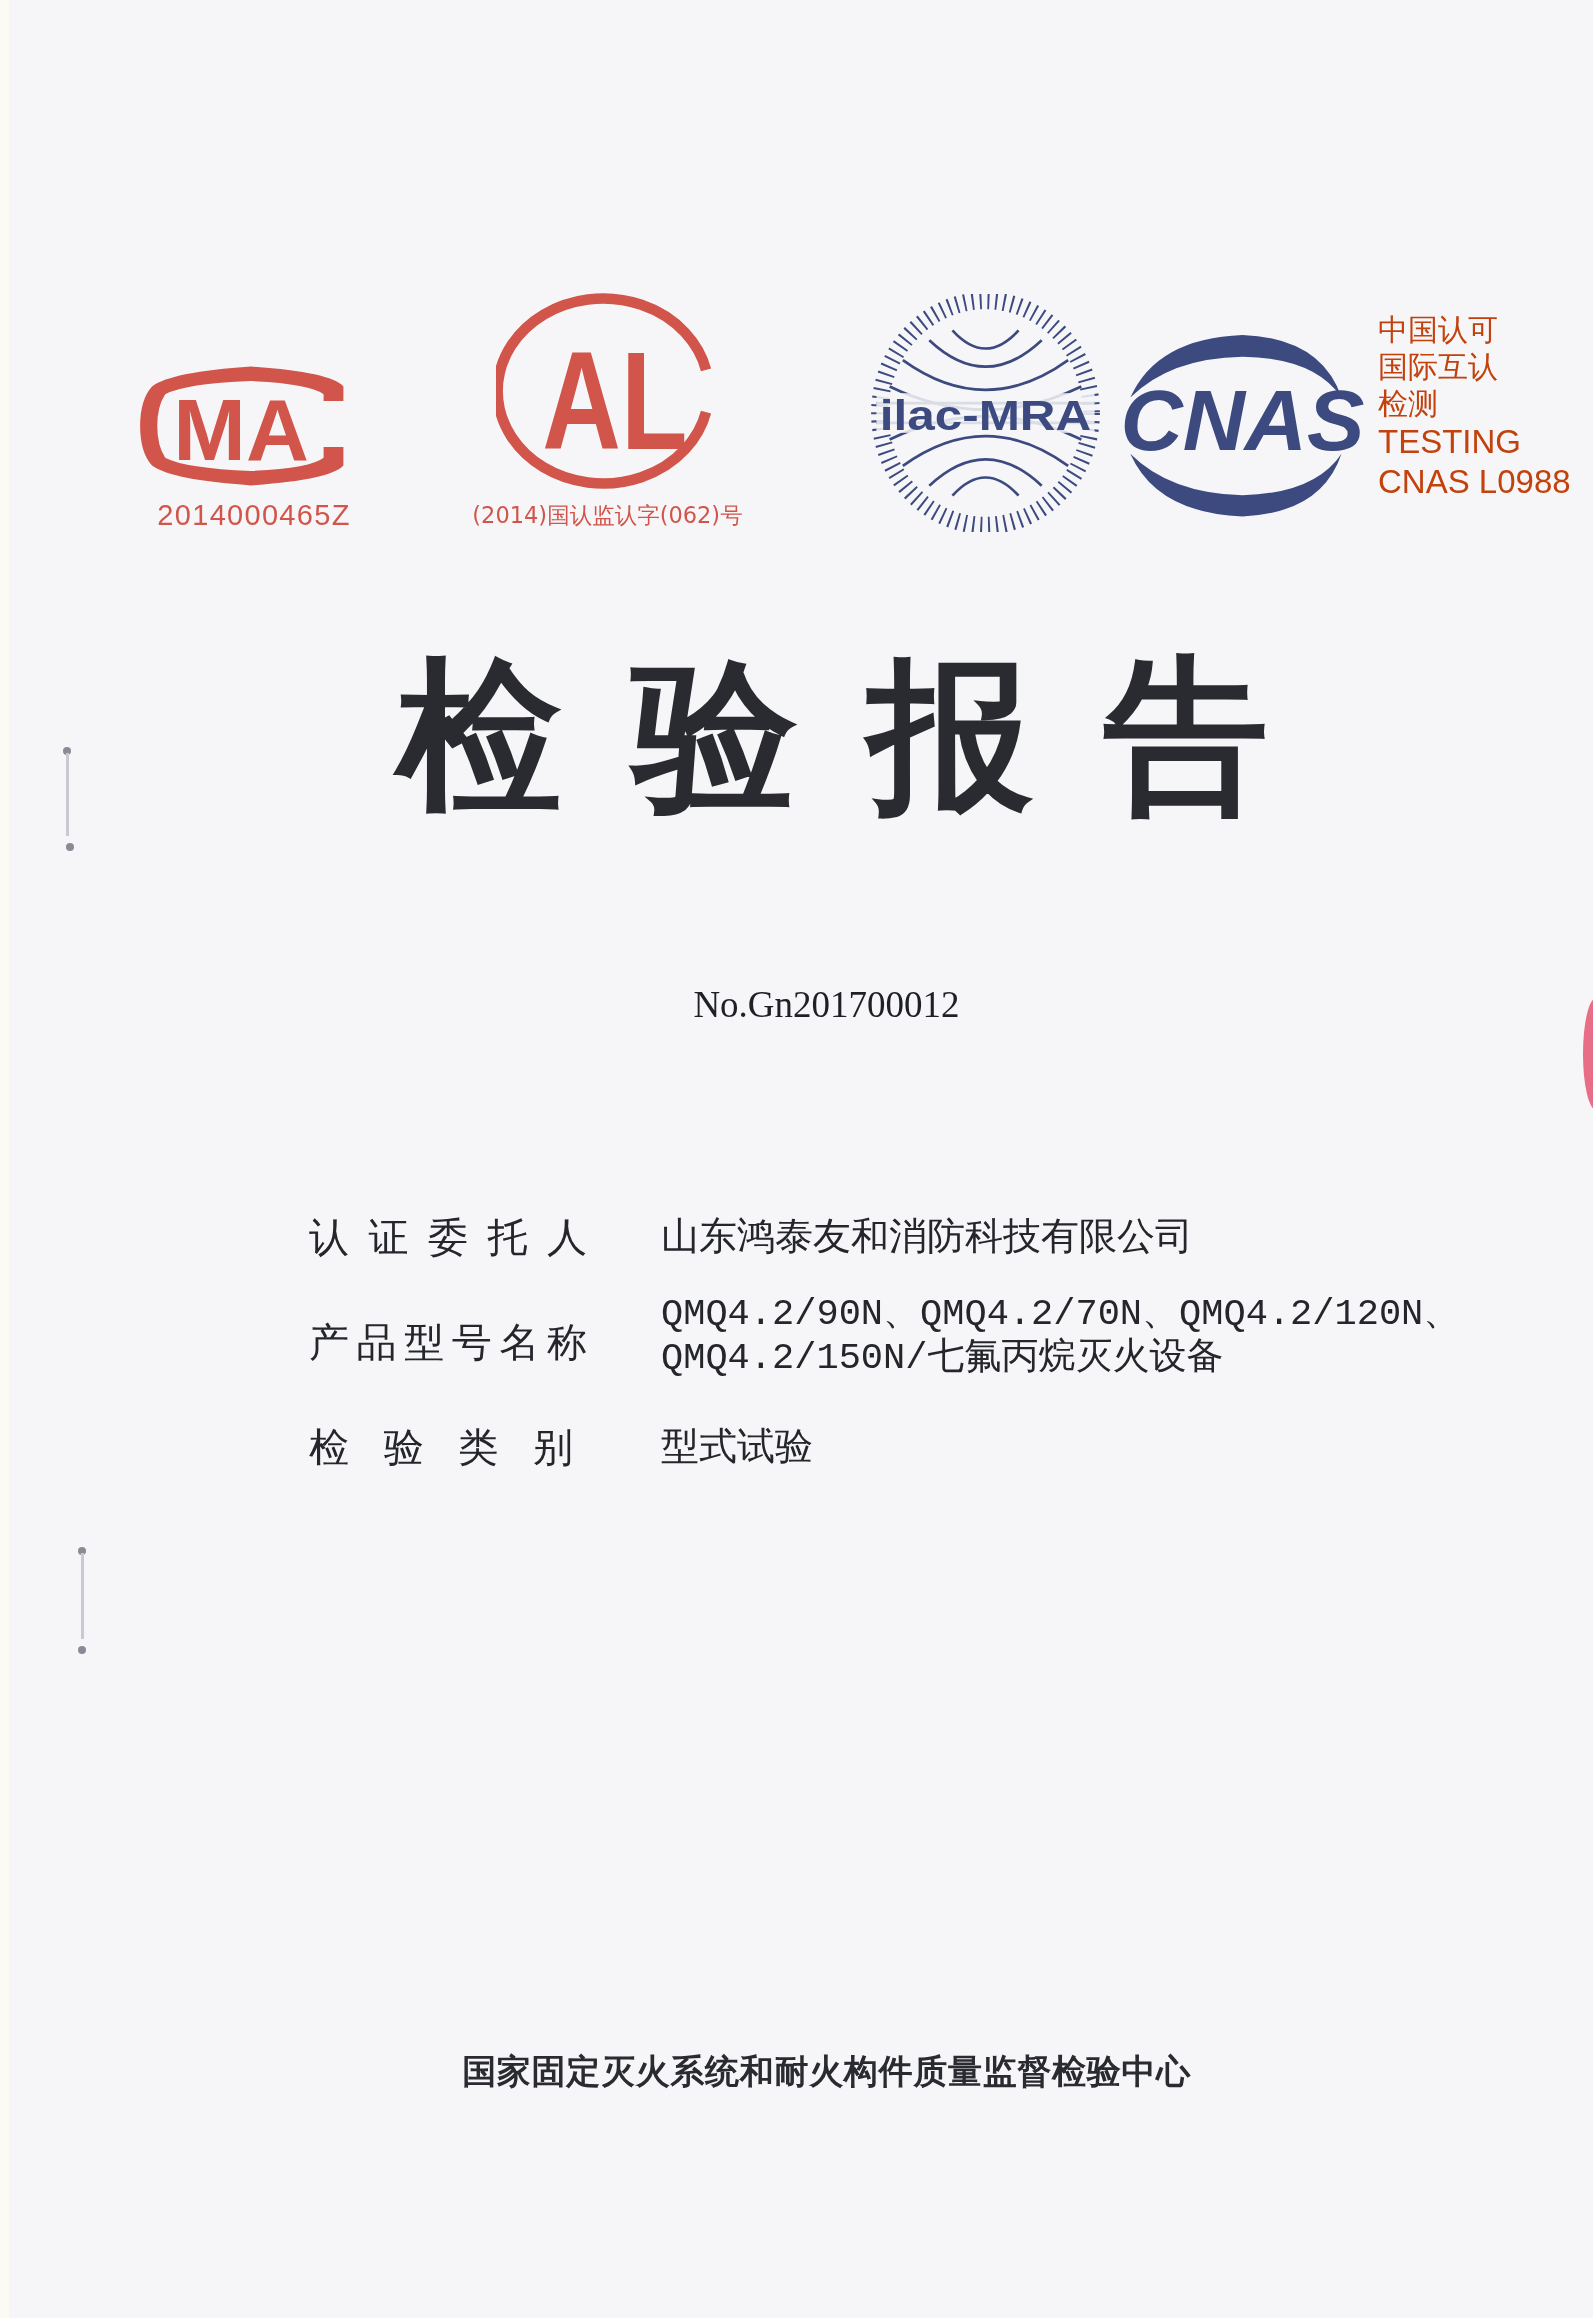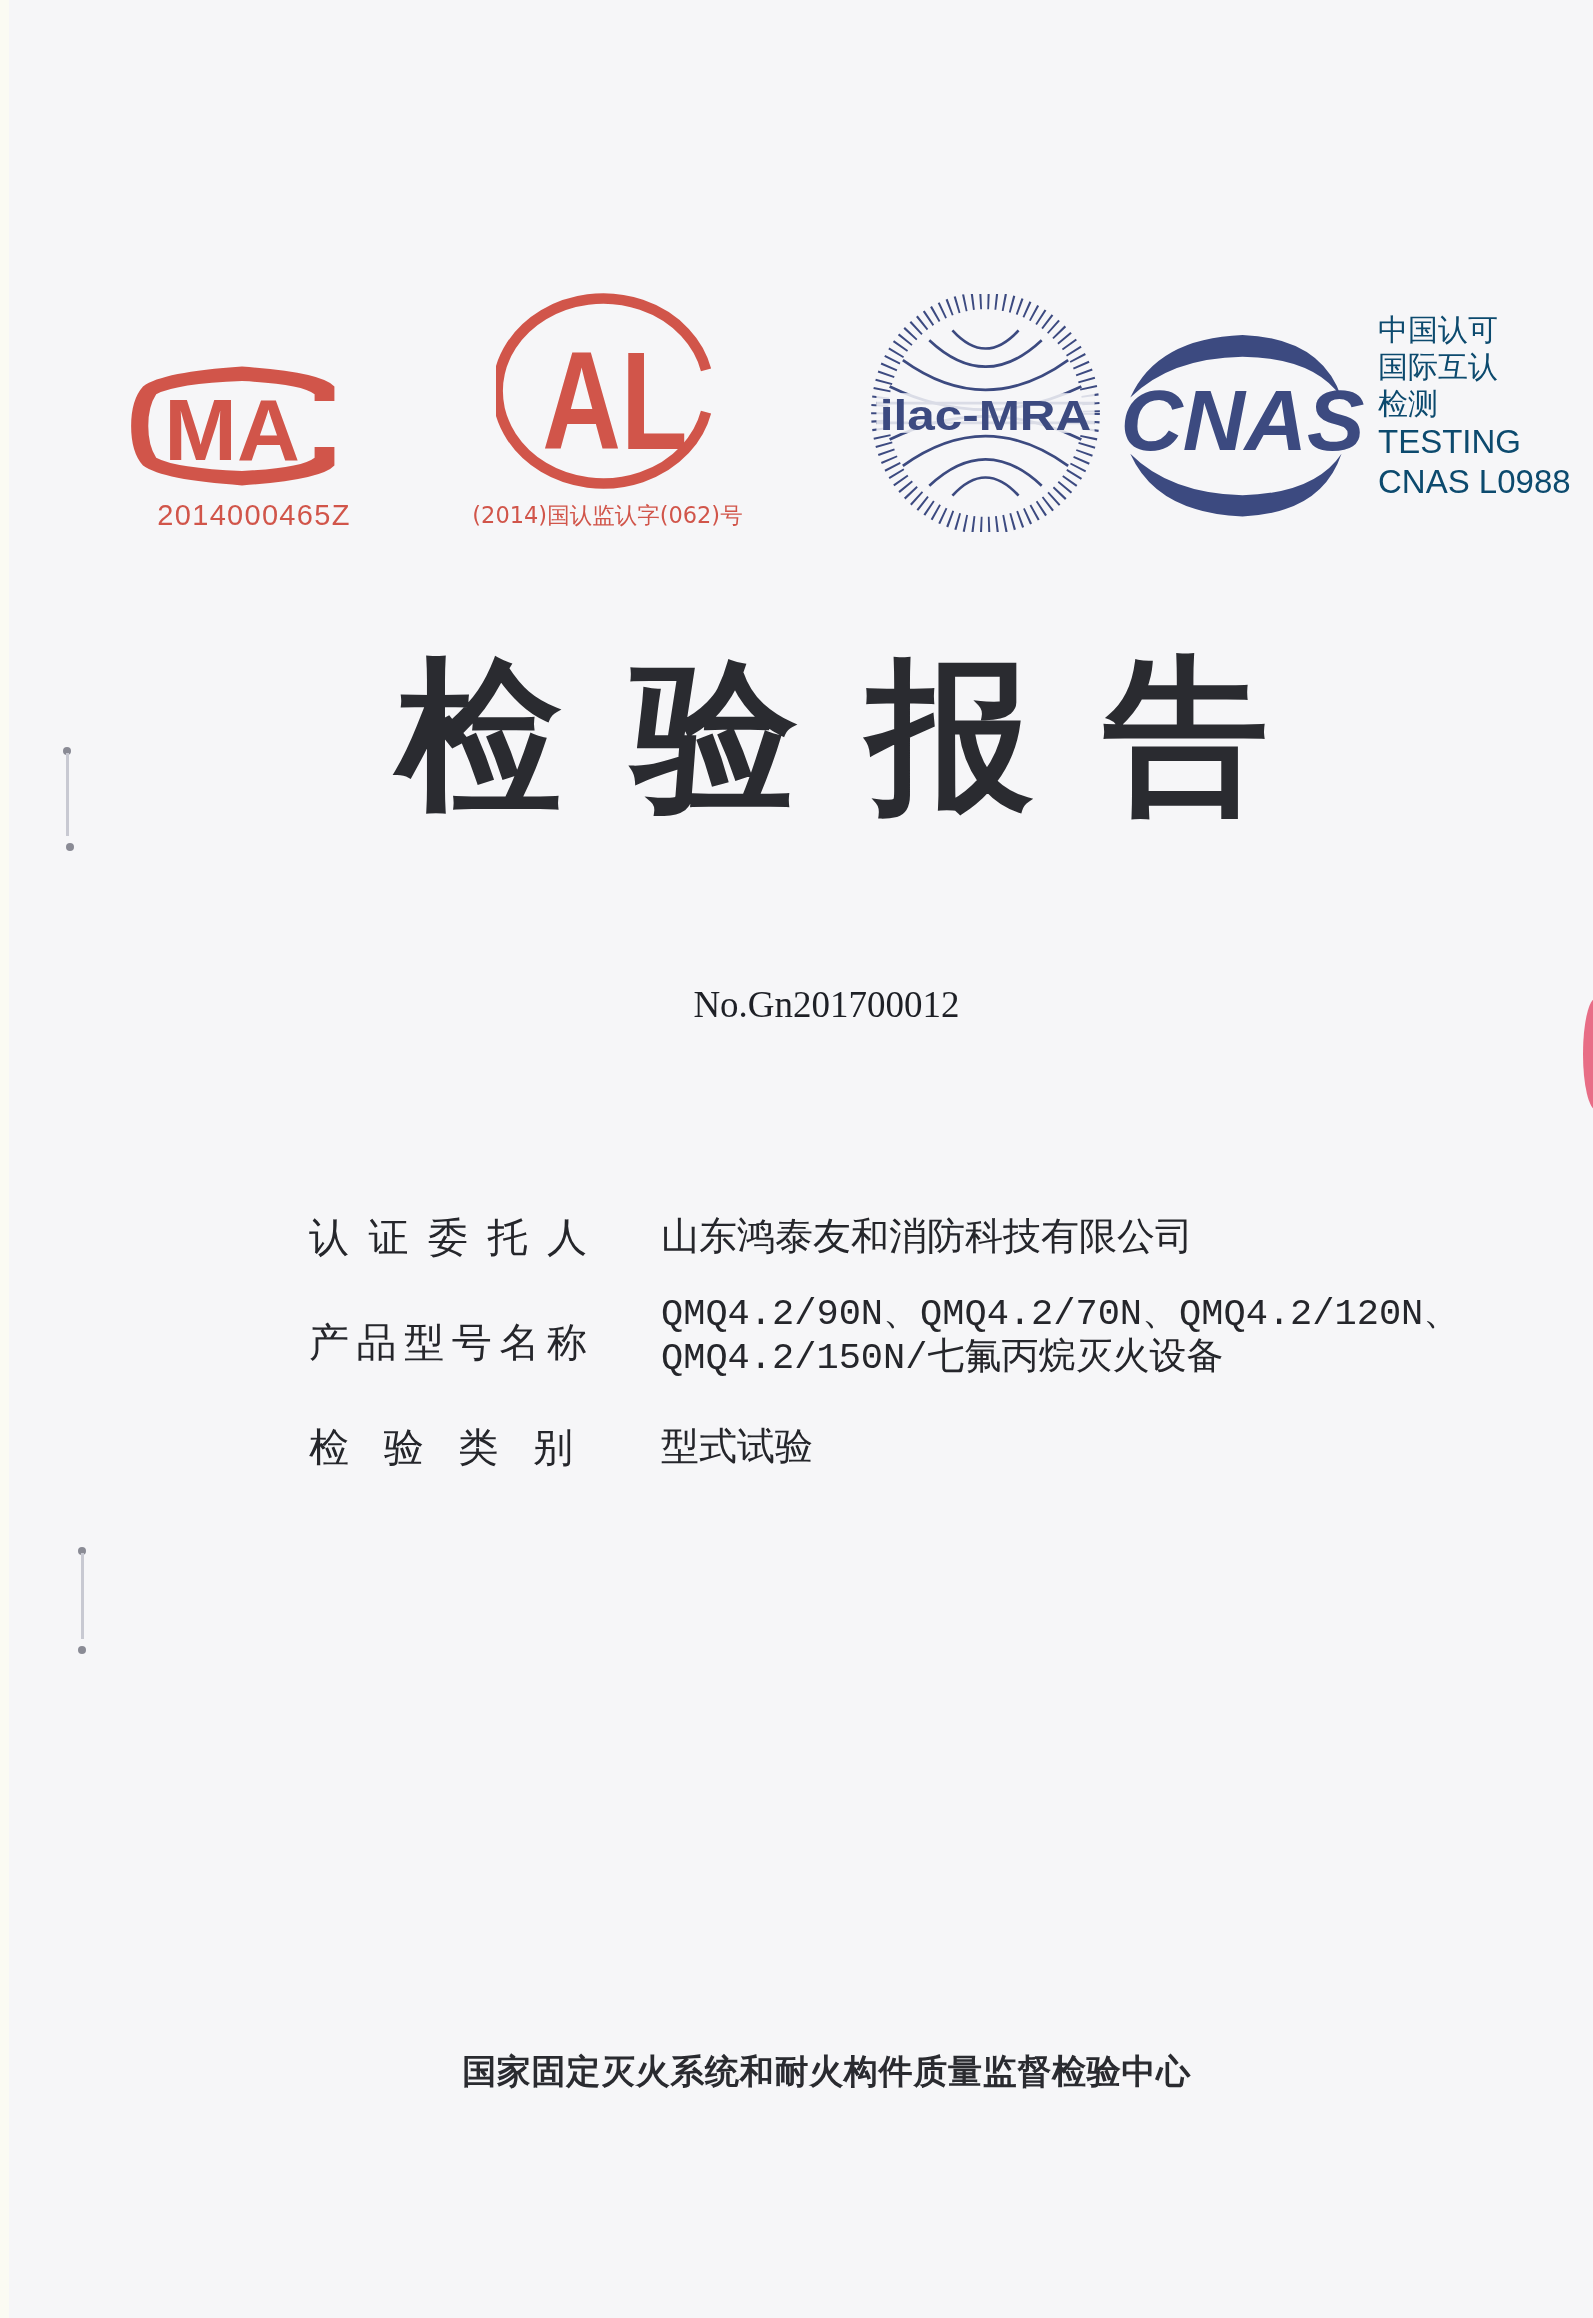--- a/index.html
+++ b/index.html
@@ -5,32 +5,32 @@
   html, body { margin:0; padding:0; }
   body {
     width:1594px; height:2319px; position:relative; overflow:hidden;
     background:#f6f6f8;
     font-family:"DejaVu Sans", sans-serif;
   }
   .page-edge { position:absolute; left:0; top:0; width:9.3px; height:2319px; background:#fbfbf3; }
   .abs { position:absolute; }
 
   
-  #cma { left:123px; top:360px; width:238px; height:132px; }
+  #cma { left:132px; top:360px; width:238px; height:132px; }
   #cma-num { left:135px; top:499px; width:238px; text-align:center; font-size:29px; color:#d1554a; letter-spacing:1.3px; font-family:"Liberation Sans", sans-serif; }
 
   
   #cal { left:496px; top:292px; width:228px; height:198px; }
   #cal-num { left:449px; top:500px; width:317px; text-align:center; font-size:22.5px; color:#d1554a; font-family:"DejaVu Sans", sans-serif; }
 
   
   #ilac { left:863px; top:294px; width:245px; height:238px; }
   
   #cnas { left:1117px; top:325px; width:251px; height:198px; }
-  #cnas-side { left:1378px; top:311px; width:212px; color:#0c4a6e; font-size:30px; line-height:37px; font-family:"DejaVu Sans", sans-serif; }
+  #cnas-side { left:1378px; top:311px; width:212px; color:#c2410c; font-size:30px; line-height:37px; font-family:"DejaVu Sans", sans-serif; }
   #cnas-side div { white-space:nowrap; }
   #cnas-side .en { font-family:"Liberation Sans", sans-serif; font-size:33px; line-height:40px; }
 
   
   #title { left:370px; top:654px; width:925px; display:flex; justify-content:space-between; padding:0 26.4px; box-sizing:border-box; }
   #title span { font-size:165px; font-weight:bold; color:#2a2b30; line-height:1; font-family:"DejaVu Sans", sans-serif; }
 
   #report-no { left:595px; top:983px; width:463px; text-align:center; font-family:"Liberation Serif", serif; font-weight:normal; font-size:37px; color:#1e2026; }
 
   

